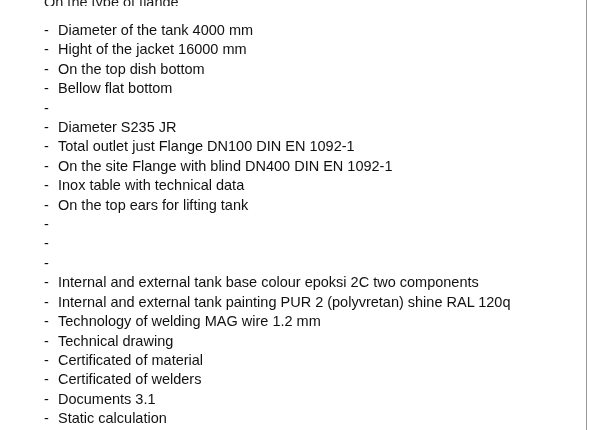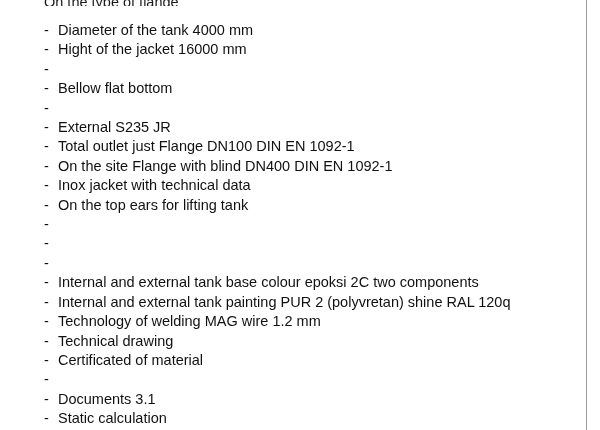--- a/index.html
+++ b/index.html
@@ -91,43 +91,44 @@
       <li>
         <span class="dash">-</span>
         <span class="item-text">Diameter of the tank 4000 mm</span>
       </li>
       <li>
         <span class="dash">-</span>
         <span class="item-text">Hight of the jacket 16000 mm</span>
       </li>
       <li>
         <span class="dash">-</span>
+        <span class="item-text">On the top dish bottom</span>
       </li>
       <li>
         <span class="dash">-</span>
         <span class="item-text">Bellow flat bottom</span>
       </li>
       <li>
         <span class="dash">-</span>
       </li>
       <li>
         <span class="dash">-</span>
-        <span class="item-text">External S235 JR</span>
+        <span class="item-text">Diameter S235 JR</span>
       </li>
       <li>
         <span class="dash">-</span>
         <span class="item-text">Total outlet just Flange DN100 DIN EN 1092-1</span>
       </li>
       <li>
         <span class="dash">-</span>
         <span class="item-text">On the site Flange with blind DN400 DIN EN 1092-1</span>
       </li>
       <li>
         <span class="dash">-</span>
-        <span class="item-text">Inox jacket with technical data</span>
+        <span class="item-text">Inox table with technical data</span>
       </li>
       <li>
         <span class="dash">-</span>
         <span class="item-text">On the top ears for lifting tank</span>
       </li>
       <li>
         <span class="dash">-</span>
       </li>
       <li>
         <span class="dash">-</span>
@@ -150,20 +151,21 @@
       <li>
         <span class="dash">-</span>
         <span class="item-text">Technical drawing</span>
       </li>
       <li>
         <span class="dash">-</span>
         <span class="item-text">Certificated of material</span>
       </li>
       <li>
         <span class="dash">-</span>
+        <span class="item-text">Certificated of welders</span>
       </li>
       <li>
         <span class="dash">-</span>
         <span class="item-text">Documents 3.1</span>
       </li>
       <li>
         <span class="dash">-</span>
         <span class="item-text">Static calculation</span>
       </li>
     </ul>

